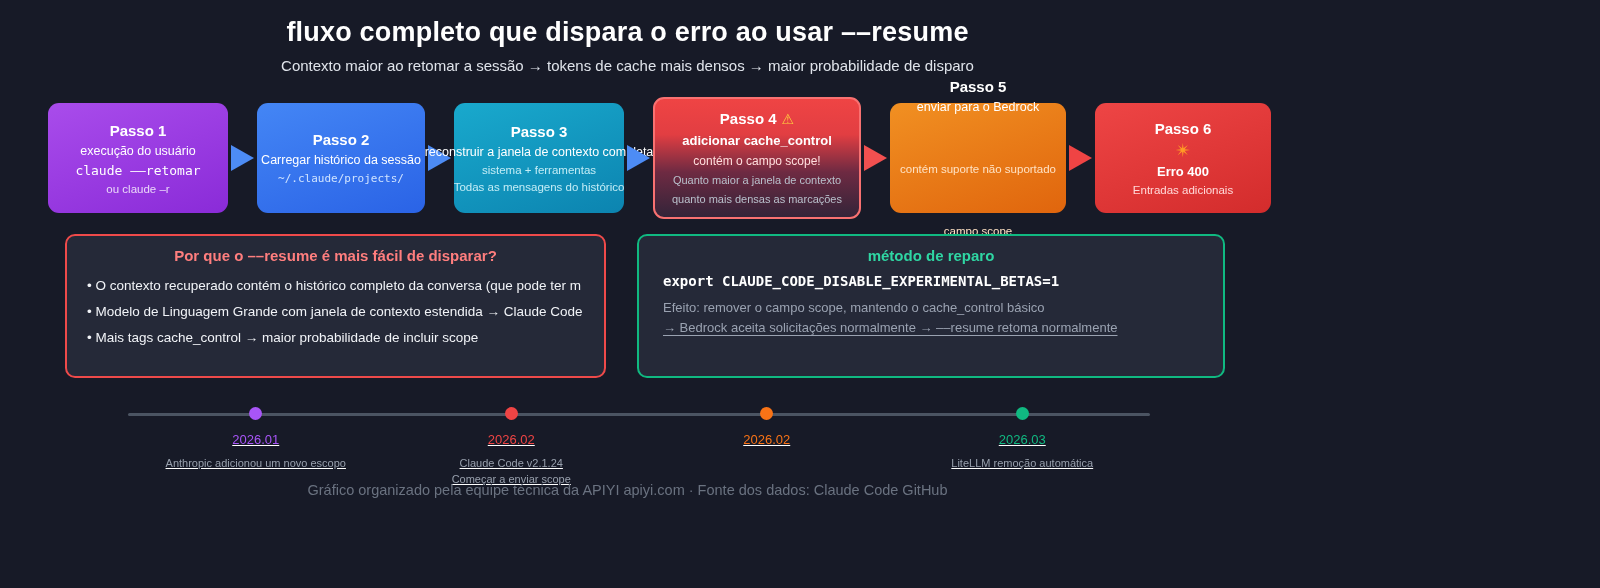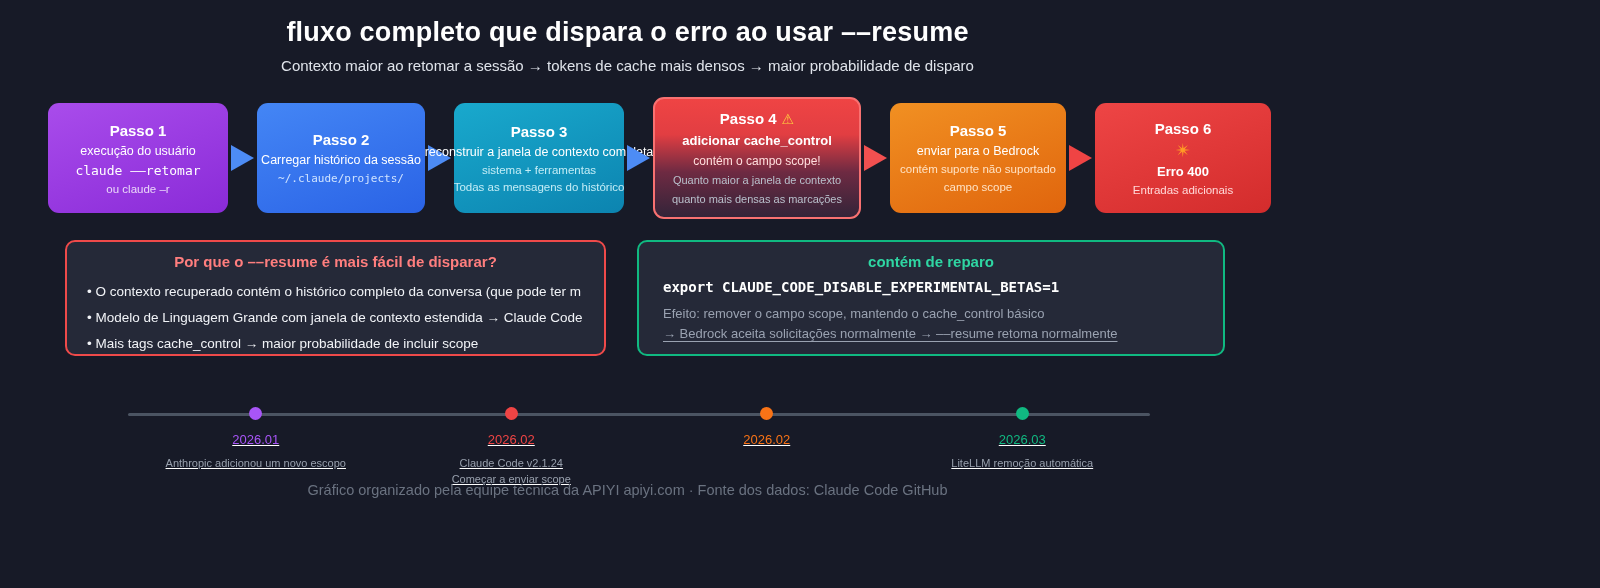--- a/index.html
+++ b/index.html
@@ -42,35 +42,35 @@
   .step-title { font-size:15px; font-weight:700; }
   .step-line  { font-size:12.5px; white-space:nowrap; }
   .step-code  { font-family:"DejaVu Sans Mono","Liberation Mono",monospace; font-size:13px; }
   .step-muted { font-size:11.5px; opacity:.8; white-space:nowrap; }
   .box2 .step-muted { color:#cfe3ff; opacity:1; font-family:"DejaVu Sans Mono","Liberation Mono",monospace; font-size:11px; }
   .box3 .sub { font-size:11.5px; color:#c3edf6; white-space:nowrap; }
   .warning-glyph { color:#ffd23f; margin-left:5px; font-size:14px; }
   .box4 .s4-main { font-weight:700; font-size:13px; white-space:nowrap; }
   .box4 .s4-scope { font-size:12px; color:#ffdede; white-space:nowrap; }
   .box4 .s4-note { font-size:11px; color:#b9c0cc; line-height:13px; white-space:nowrap; }
-  .box5 .sub { font-size:11.5px; color:#ffe2c4; white-space:nowrap; line-height:13px; }
+  .box5 .sub { font-size:11.5px; color:#ffe2c4; white-space:nowrap; line-height:13px;margin-top:44px; }
   .box6 .explosion-glyph { color:#ff9a26; font-size:19px; line-height:17px; }
   .box6 .err { font-weight:700; font-size:13px; }
   .box6 .sub { font-size:11.5px; color:#ffd9d9; }
 
   .arrow {
     width:0; height:0; flex:none; margin:0 3px;
     border-top:13px solid transparent; border-bottom:13px solid transparent;
     border-left:23px solid #4d8cf5;
   }
   .arrow.red  { border-left-color:#f25050; }
   .arrow.red2 { border-left-color:#ef4444; }
 
   
-  .panel { position:absolute; top:240px; height:116px; background:#252938; border-radius:10px; box-sizing:border-box; }
+  .panel { position:absolute; top:234px; height:144px; background:#252938; border-radius:10px; box-sizing:border-box; }
   .panel.why { left:65px; width:541px; border:2px solid #ef4a4a; padding:11px 20px; overflow:hidden; }
   .panel.fix { left:637px; width:588px; border:2px solid #10b981; padding:11px 24px; }
   .panel-title { text-align:center; font-weight:700; font-size:15px; margin-bottom:9px; }
   .panel.why .panel-title { color:#ff7e7e; }
   .panel.fix .panel-title { color:#2fd6a3; }
   .bullet { font-size:13.5px; color:#f1f3f7; line-height:26px; white-space:nowrap; }
   .fix-code { font-family:"DejaVu Sans Mono","Liberation Mono",monospace; font-weight:700; font-size:14px; margin:3px 0 9px; }
   .fix-line { font-size:13px; color:#9aa2b1; line-height:20px; }
   .fix-line.underlined { text-decoration:underline; text-underline-offset:3px; }
 
@@ -156,21 +156,21 @@
   </div>
 
   <div class="panel why">
     <div class="panel-title">Por que o ––resume é mais fácil de disparar?</div>
     <div class="bullet">• O contexto recuperado contém o histórico completo da conversa (que pode ter m</div>
     <div class="bullet">• Modelo de Linguagem Grande com janela de contexto estendida → Claude Code</div>
     <div class="bullet">• Mais tags cache_control → maior probabilidade de incluir scope</div>
   </div>
 
   <div class="panel fix">
-    <div class="panel-title">contém de reparo</div>
+    <div class="panel-title">método de reparo</div>
     <div class="fix-code">export CLAUDE_CODE_DISABLE_EXPERIMENTAL_BETAS=1</div>
     <div class="fix-line">Efeito: remover o campo scope, mantendo o cache_control básico</div>
     <div class="fix-line underlined">→ Bedrock aceita solicitações normalmente → ––resume retoma normalmente</div>
   </div>
 
   <div class="timeline">
     <div class="tl-line"></div>
     <div class="tl-items">
       <div class="tl-item">
         <div class="tl-dot" style="background: rgb(168, 85, 247);"></div>

